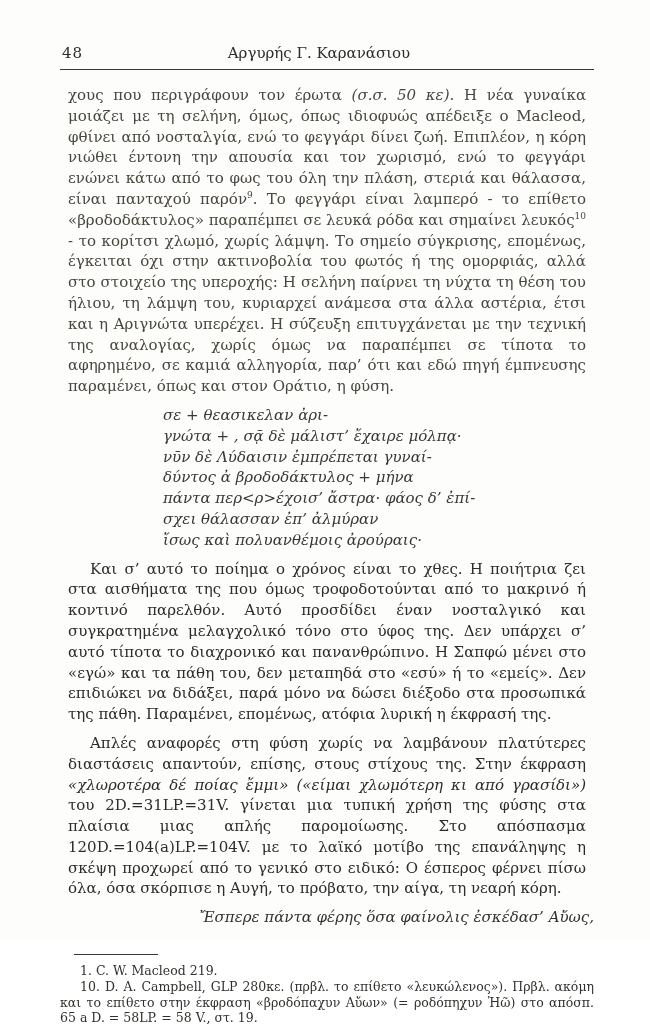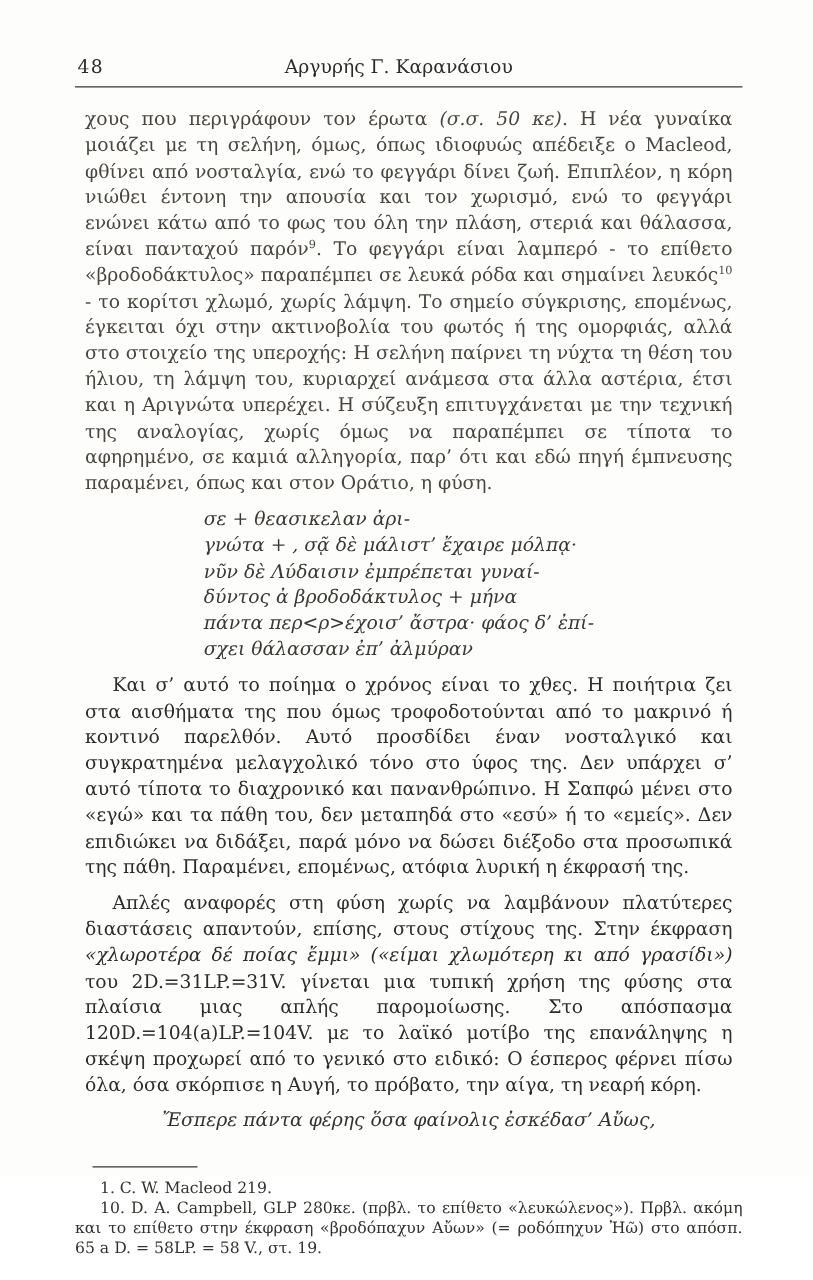--- a/index.html
+++ b/index.html
@@ -66,21 +66,21 @@
   
   .poem {
     margin: 4px 0 0 103px;
     font-style: italic;
     color: #3b3833;
   }
   .poem-line { white-space: pre; }
   
   .verse-line {
     margin: 0;
-    text-align: center;
+    text-align: right;
     font-style: italic;
     color: #34322d;
   }
   
   .footnote-area {
     margin-top: 26px;
   }
   .footnote-rule {
     border: 0;
     border-top: 1.6px solid #3a3834;
@@ -111,20 +111,21 @@
 
     <p class="para p1"><span>χους που περιγράφουν τον έρωτα </span><span class="it">(σ.σ. 50 κε)</span><span>. Η νέα γυναίκα μοιάζει με τη σελήνη, όμως, όπως ιδιοφυώς απέδειξε ο Macleod, φθίνει από νοσταλγία, ενώ το φεγγάρι δίνει ζωή. Επιπλέον, η κόρη νιώθει έντονη την απουσία και τον χωρισμό, ενώ το φεγγάρι ενώνει κάτω από το φως του όλη την πλάση, στεριά και θάλασσα, είναι πανταχού παρόν</span><sup class="fnref">9</sup><span>. Το φεγγάρι είναι λαμπερό - το επίθετο «βροδοδάκτυλος» παραπέμπει σε λευκά ρόδα και σημαίνει λευκός</span><sup class="fnref">10</sup><span> - το κορίτσι χλωμό, χωρίς λάμψη. Το σημείο σύγκρισης, επομένως, έγκειται όχι στην ακτινοβολία του φωτός ή της ομορφιάς, αλλά στο στοιχείο της υπεροχής: Η σελήνη παίρνει τη νύχτα τη θέση του ήλιου, τη λάμψη του, κυριαρχεί ανάμεσα στα άλλα αστέρια, έτσι και η Αριγνώτα υπερέχει. Η σύζευξη επιτυγχάνεται με την τεχνική της αναλογίας, χωρίς όμως να παραπέμπει σε τίποτα το αφηρημένο, σε καμιά αλληγορία, παρ’ ότι και εδώ πηγή έμπνευσης παραμένει, όπως και στον Οράτιο, η φύση.</span></p>
 
     <div class="poem">
       <div class="poem-line">σε + θεασικελαν ἀρι-</div>
       <div class="poem-line">γνώτα + , σᾷ δὲ μάλιστ’ ἔχαιρε μόλπᾳ·</div>
       <div class="poem-line">νῦν δὲ Λύδαισιν ἐμπρέπεται γυναί-</div>
       <div class="poem-line">δύντος ἀ βροδοδάκτυλος + μήνα</div>
       <div class="poem-line">πάντα περ&lt;ρ&gt;έχοισ’ ἄστρα· φάος δ’ ἐπί-</div>
       <div class="poem-line">σχει θάλασσαν ἐπ’ ἀλμύραν</div>
+      <div class="poem-line">ἴσως καὶ πολυανθέμοις ἀρούραις·</div>
     </div>
 
     <p class="para indent">Και σ’ αυτό το ποίημα ο χρόνος είναι το χθες. Η ποιήτρια ζει στα αισθήματα της που όμως τροφοδοτούνται από το μακρινό ή κοντινό παρελθόν. Αυτό προσδίδει έναν νοσταλγικό και συγκρατημένα μελαγχολικό τόνο στο ύφος της. Δεν υπάρχει σ’ αυτό τίποτα το διαχρονικό και πανανθρώπινο. Η Σαπφώ μένει στο «εγώ» και τα πάθη του, δεν μεταπηδά στο «εσύ» ή το «εμείς». Δεν επιδιώκει να διδάξει, παρά μόνο να δώσει διέξοδο στα προσωπικά της πάθη. Παραμένει, επομένως, ατόφια λυρική η έκφρασή της.</p>
 
     <p class="para indent"><span>Απλές αναφορές στη φύση χωρίς να λαμβάνουν πλατύτερες διαστάσεις απαντούν, επίσης, στους στίχους της. Στην έκφραση </span><span class="it">«χλωροτέρα δέ ποίας ἔμμι» («είμαι χλωμότερη κι από γρασίδι»)</span><span> του 2D.=31LP.=31V. γίνεται μια τυπική χρήση της φύσης στα πλαίσια μιας απλής παρομοίωσης. Στο απόσπασμα 120D.=104(a)LP.=104V. με το λαϊκό μοτίβο της επανάληψης η σκέψη προχωρεί από το γενικό στο ειδικό: Ο έσπερος φέρνει πίσω όλα, όσα σκόρπισε η Αυγή, το πρόβατο, την αίγα, τη νεαρή κόρη.</span></p>
 
     <p class="verse-line">Ἔσπερε πάντα φέρης ὅσα φαίνολις ἐσκέδασ’ Αὔως,</p>
   </div>
 
   <div class="footnote-area">

